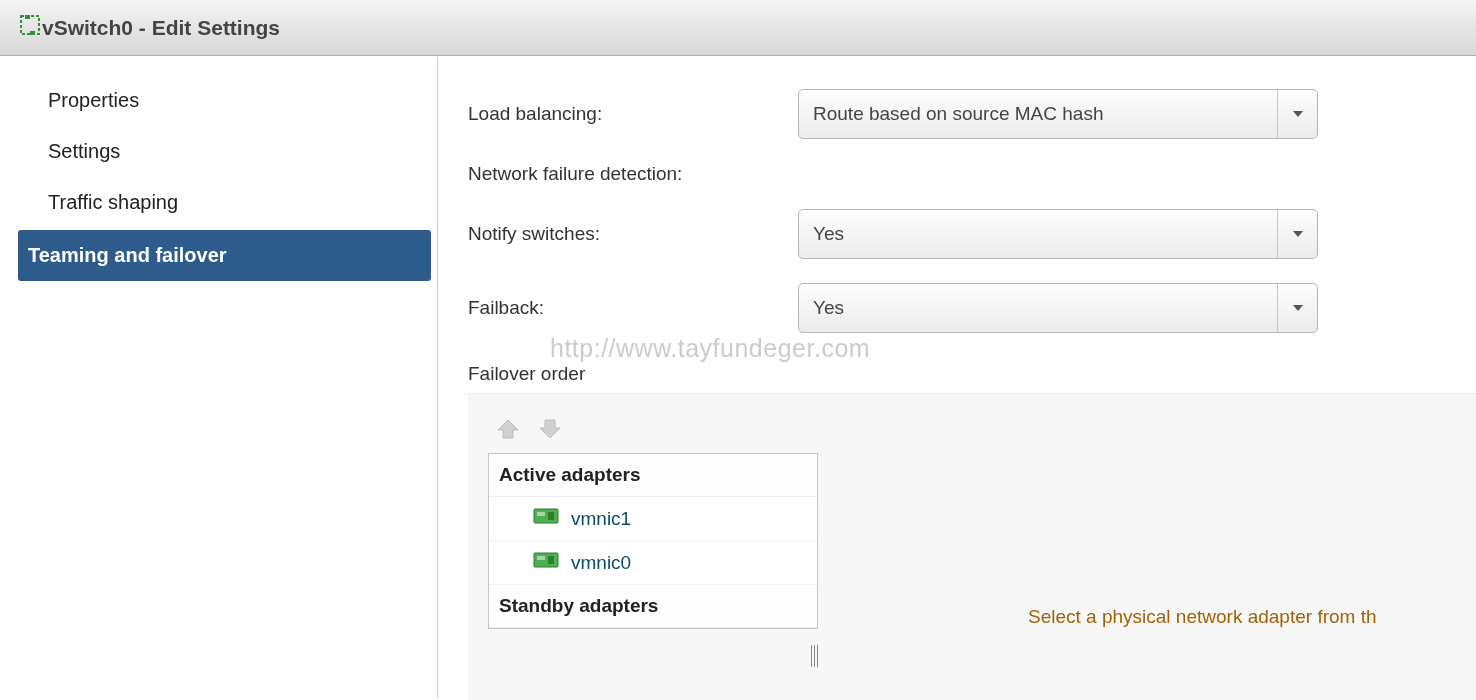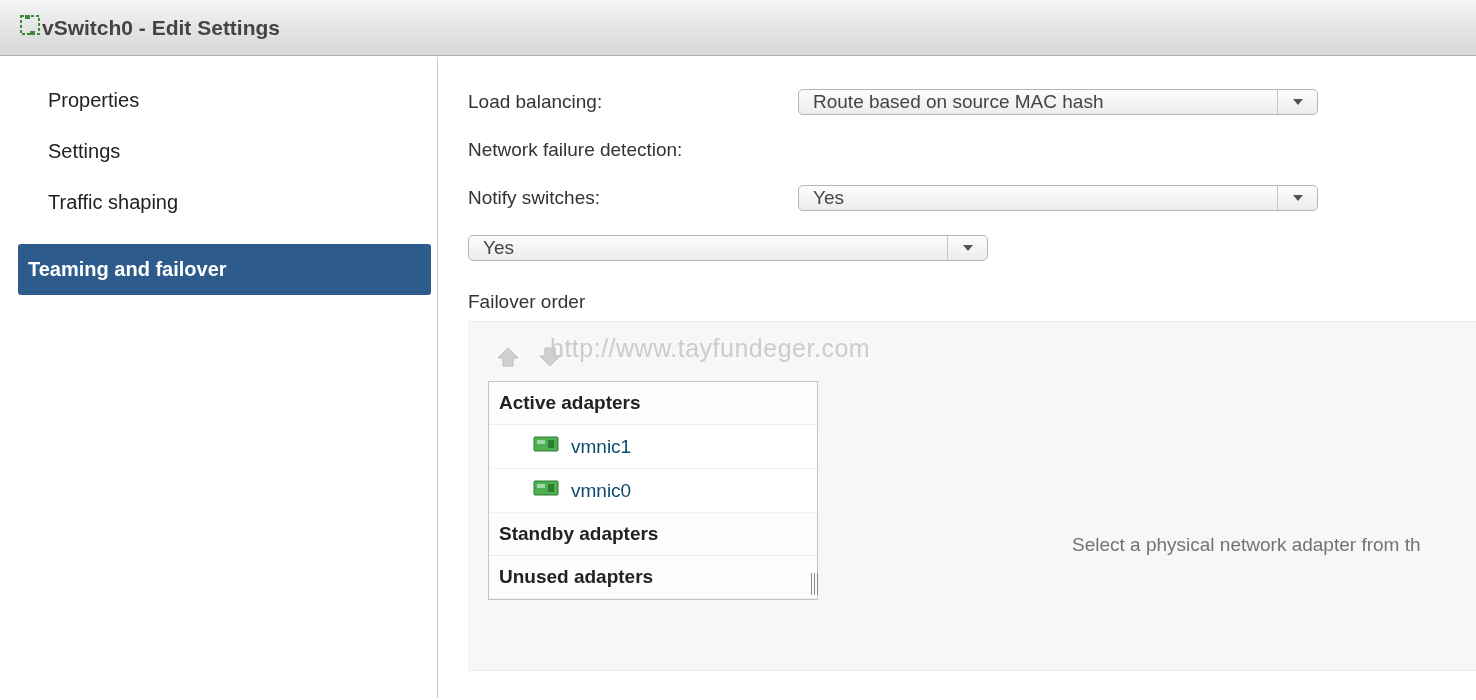--- a/index.html
+++ b/index.html
@@ -40,21 +40,21 @@
     padding: 14px 22px 14px 48px;
     font-size: 20px;
     color: #222;
     cursor: pointer;
   }
   .sidebar-item.selected {
     background: #2d5b8b;
     color: #fff;
     font-weight: bold;
     border-radius: 3px;
-    margin: 16px 6px 2px 18px;
+    margin: 2px 6px 2px 18px;
     padding-left: 10px;
   }
   .sidebar .sidebar-item:not(.selected) {
     font-weight: normal;
   }
   .main {
     flex: 1;
     padding: 32px 0 0 30px;
     position: relative;
   }
@@ -63,21 +63,21 @@
     align-items: center;
     margin-bottom: 24px;
   }
   .form-label {
     width: 330px;
     font-size: 19px;
     color: #333;
   }
   .dropdown {
     width: 520px;
-    height: 26px;
+    height: 50px;
     background: linear-gradient(to bottom, #fdfdfd 0%, #ececec 100%);
     border: 1px solid #b5b5b5;
     border-radius: 5px;
     display: flex;
     align-items: center;
     padding-left: 14px;
     font-size: 19px;
     color: #444;
     cursor: pointer;
     position: relative;
@@ -139,22 +139,21 @@
     border-bottom: 1px solid #f2f2f2;
     cursor: pointer;
     text-align: right;
   }
   .nic-icon svg { width: 26px; height: 18px; }
   .hint-text {
     position: absolute;
     left: 560px;
     top: 212px;
     font-size: 19px;
-    color: #737373;
-    margin-left: 44px;
+    color: #a16207;
   }
   .resize-handle {
     position: absolute;
     left: 343px;
     top: 248px;
     width: 12px;
     height: 28px;
     display: flex;
     gap: 2px;
     align-items: center;
@@ -222,20 +221,21 @@
         <span>Yes</span>
         <span class="dropdown-arrow">
           <svg viewBox="0 0 10 6">
               <polygon points="0,0 10,0 5,6" fill="#555"></polygon>
             </svg>
         </span>
       </div>
     </div>
 
     <div class="form-row">
+      <div class="form-label">Failback:</div>
       <div class="dropdown">
         <span>Yes</span>
         <span class="dropdown-arrow">
           <svg viewBox="0 0 10 6">
               <polygon points="0,0 10,0 5,6" fill="#555"></polygon>
             </svg>
         </span>
       </div>
     </div>
 
@@ -271,21 +271,20 @@
           <span class="nic-icon">
             <svg viewBox="0 0 26 18">
                 <rect x="1" y="2" width="24" height="14" rx="1" fill="#4caf50" stroke="#2e7d32"></rect>
                 <rect x="4" y="5" width="8" height="4" fill="#a5d6a7"></rect>
                 <rect x="15" y="5" width="6" height="8" fill="#2e7d32"></rect>
               </svg>
           </span>
           <span>vmnic0</span>
         </div>
         <div class="adapter-group-header">Standby adapters</div>
-        <div class="adapter-group-header">Unused adapters</div>
       </div>
 
       <div class="resize-handle">
         <div></div>
           <div></div>
           <div></div>
       </div>
 
       <div class="hint-text">Select a physical network adapter from th</div>
     </div>

